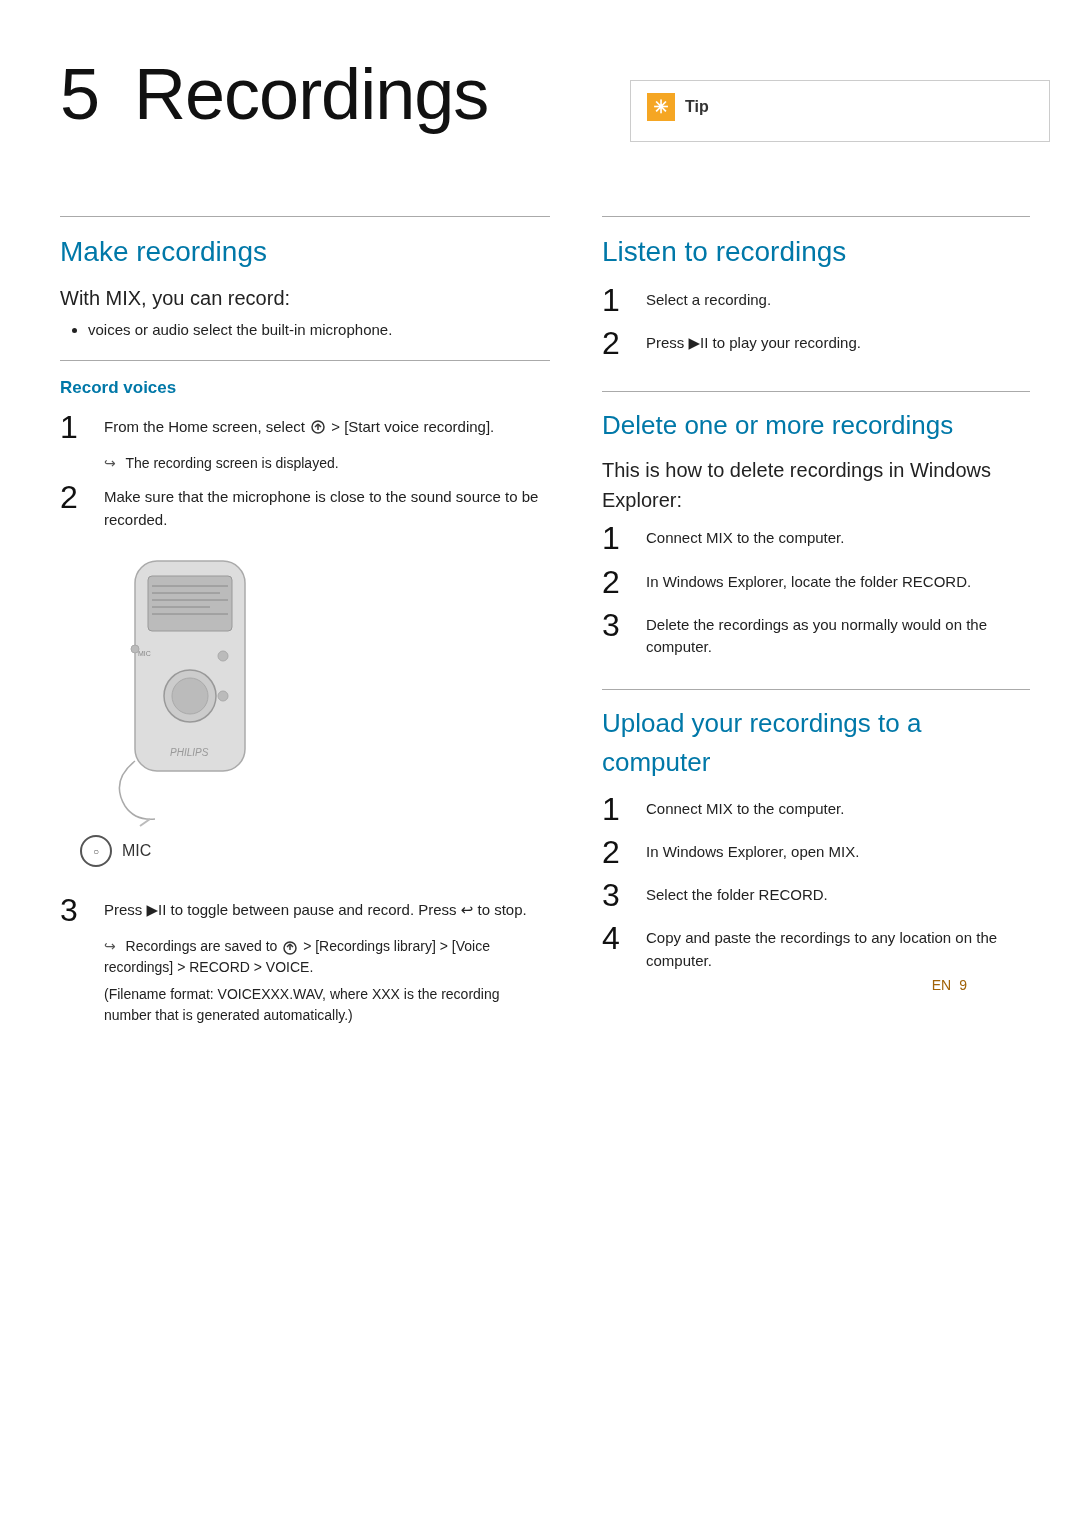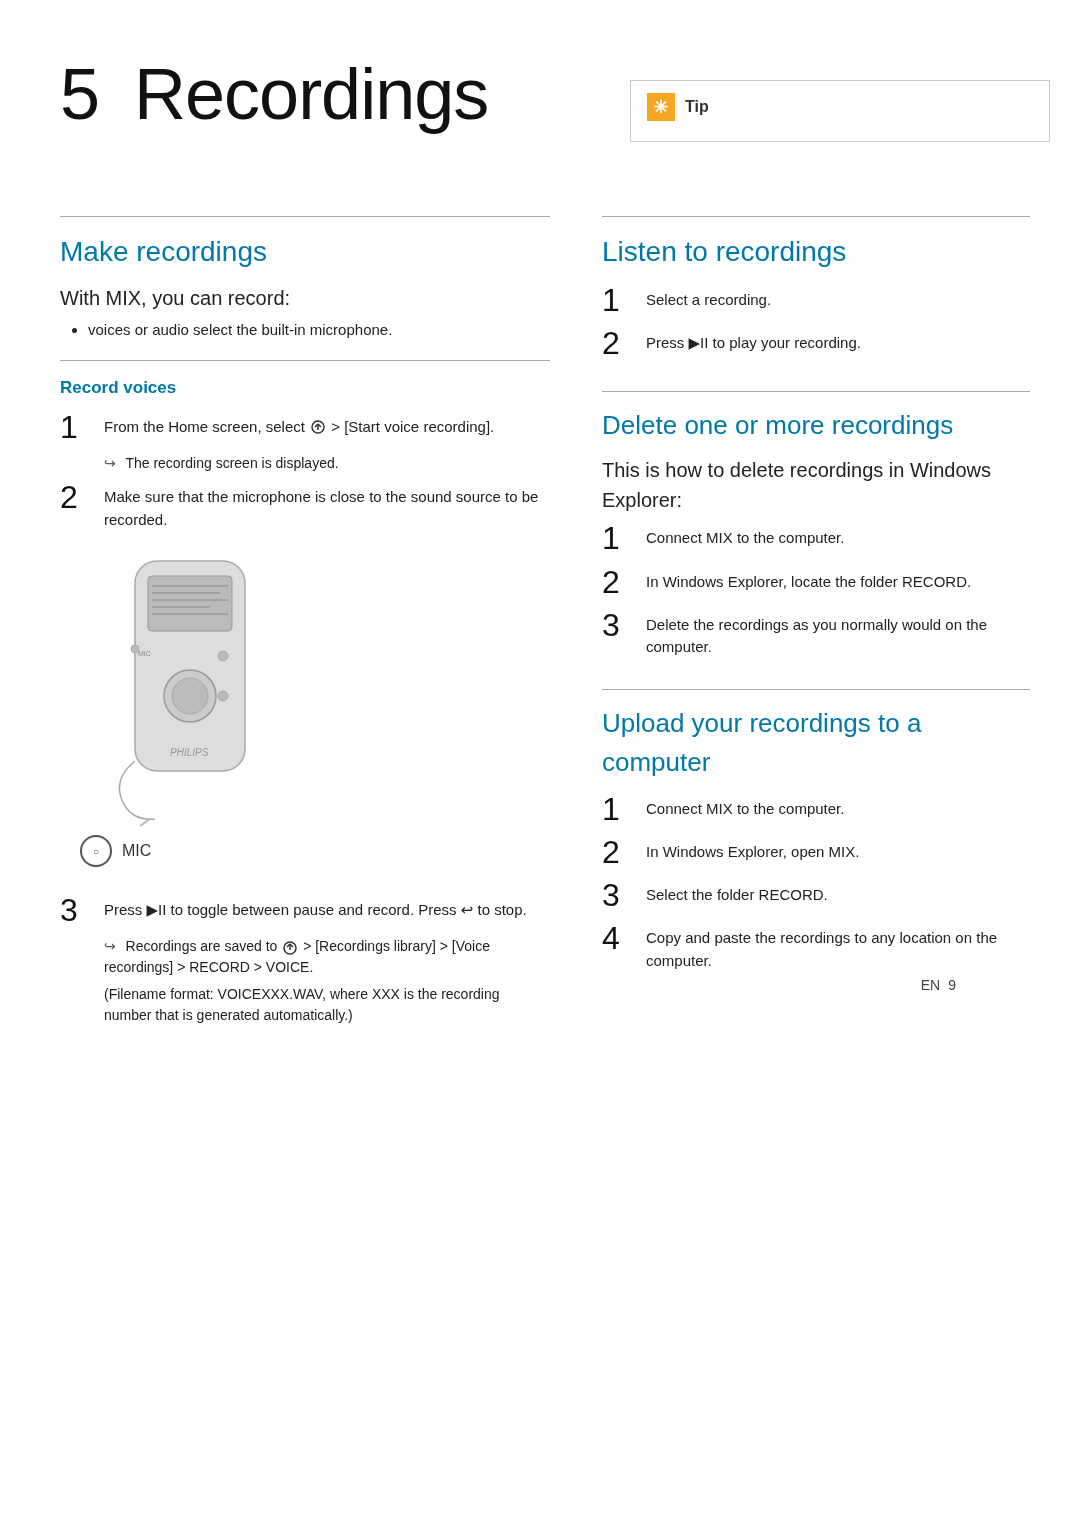--- a/index.html
+++ b/index.html
@@ -146,23 +146,23 @@
       margin-bottom: 8px;
     }
     .bullet-list li {
       margin-bottom: 4px;
     }
 
     
     .page-footer {
       position: absolute;
       bottom: 30px;
-      right: 74px;
+      right: 63px;
       font-size: 14px;
-      color: #404040;
+      color: #a16207;
       display: flex;
       align-items: flex-end;
       gap: 8px;
     }
 
     
     b { font-weight: normal; }
 
     
     .mic-label {

